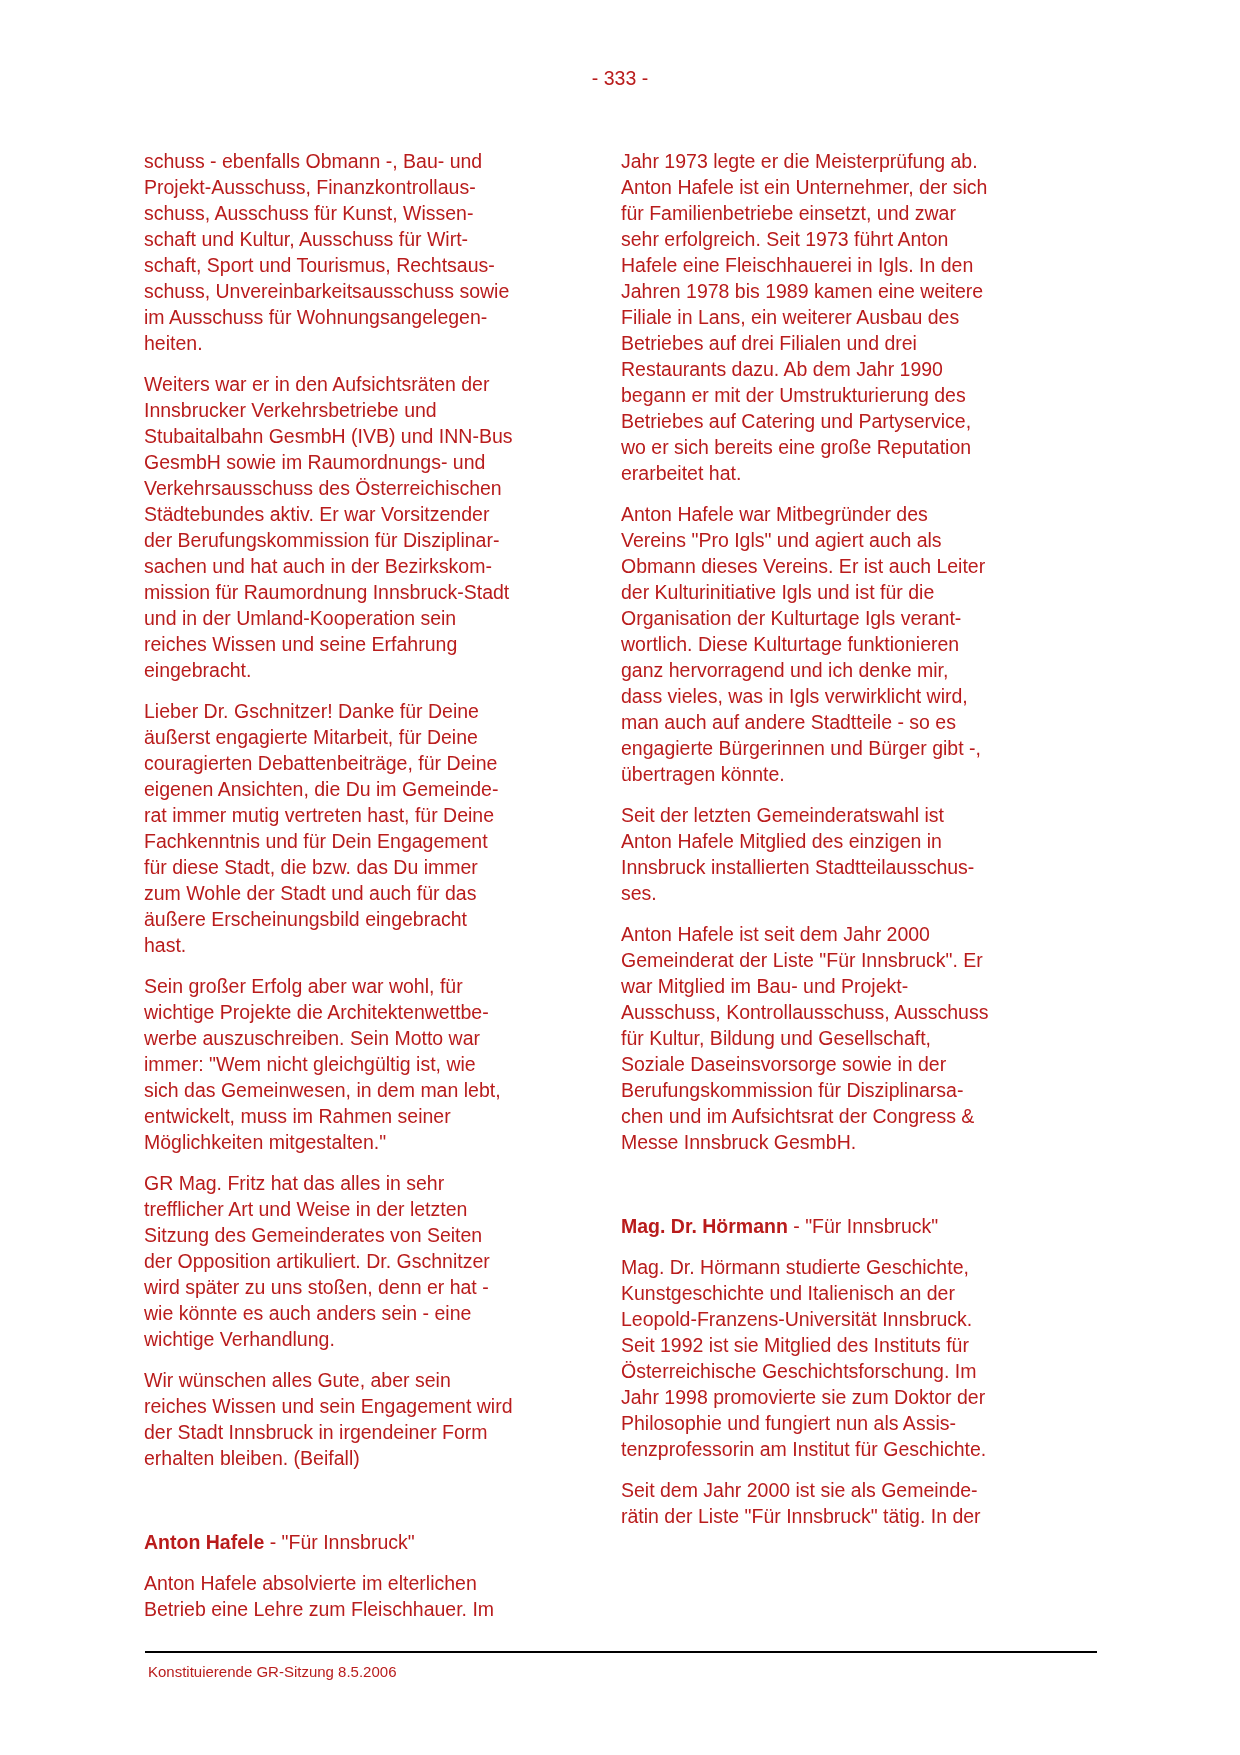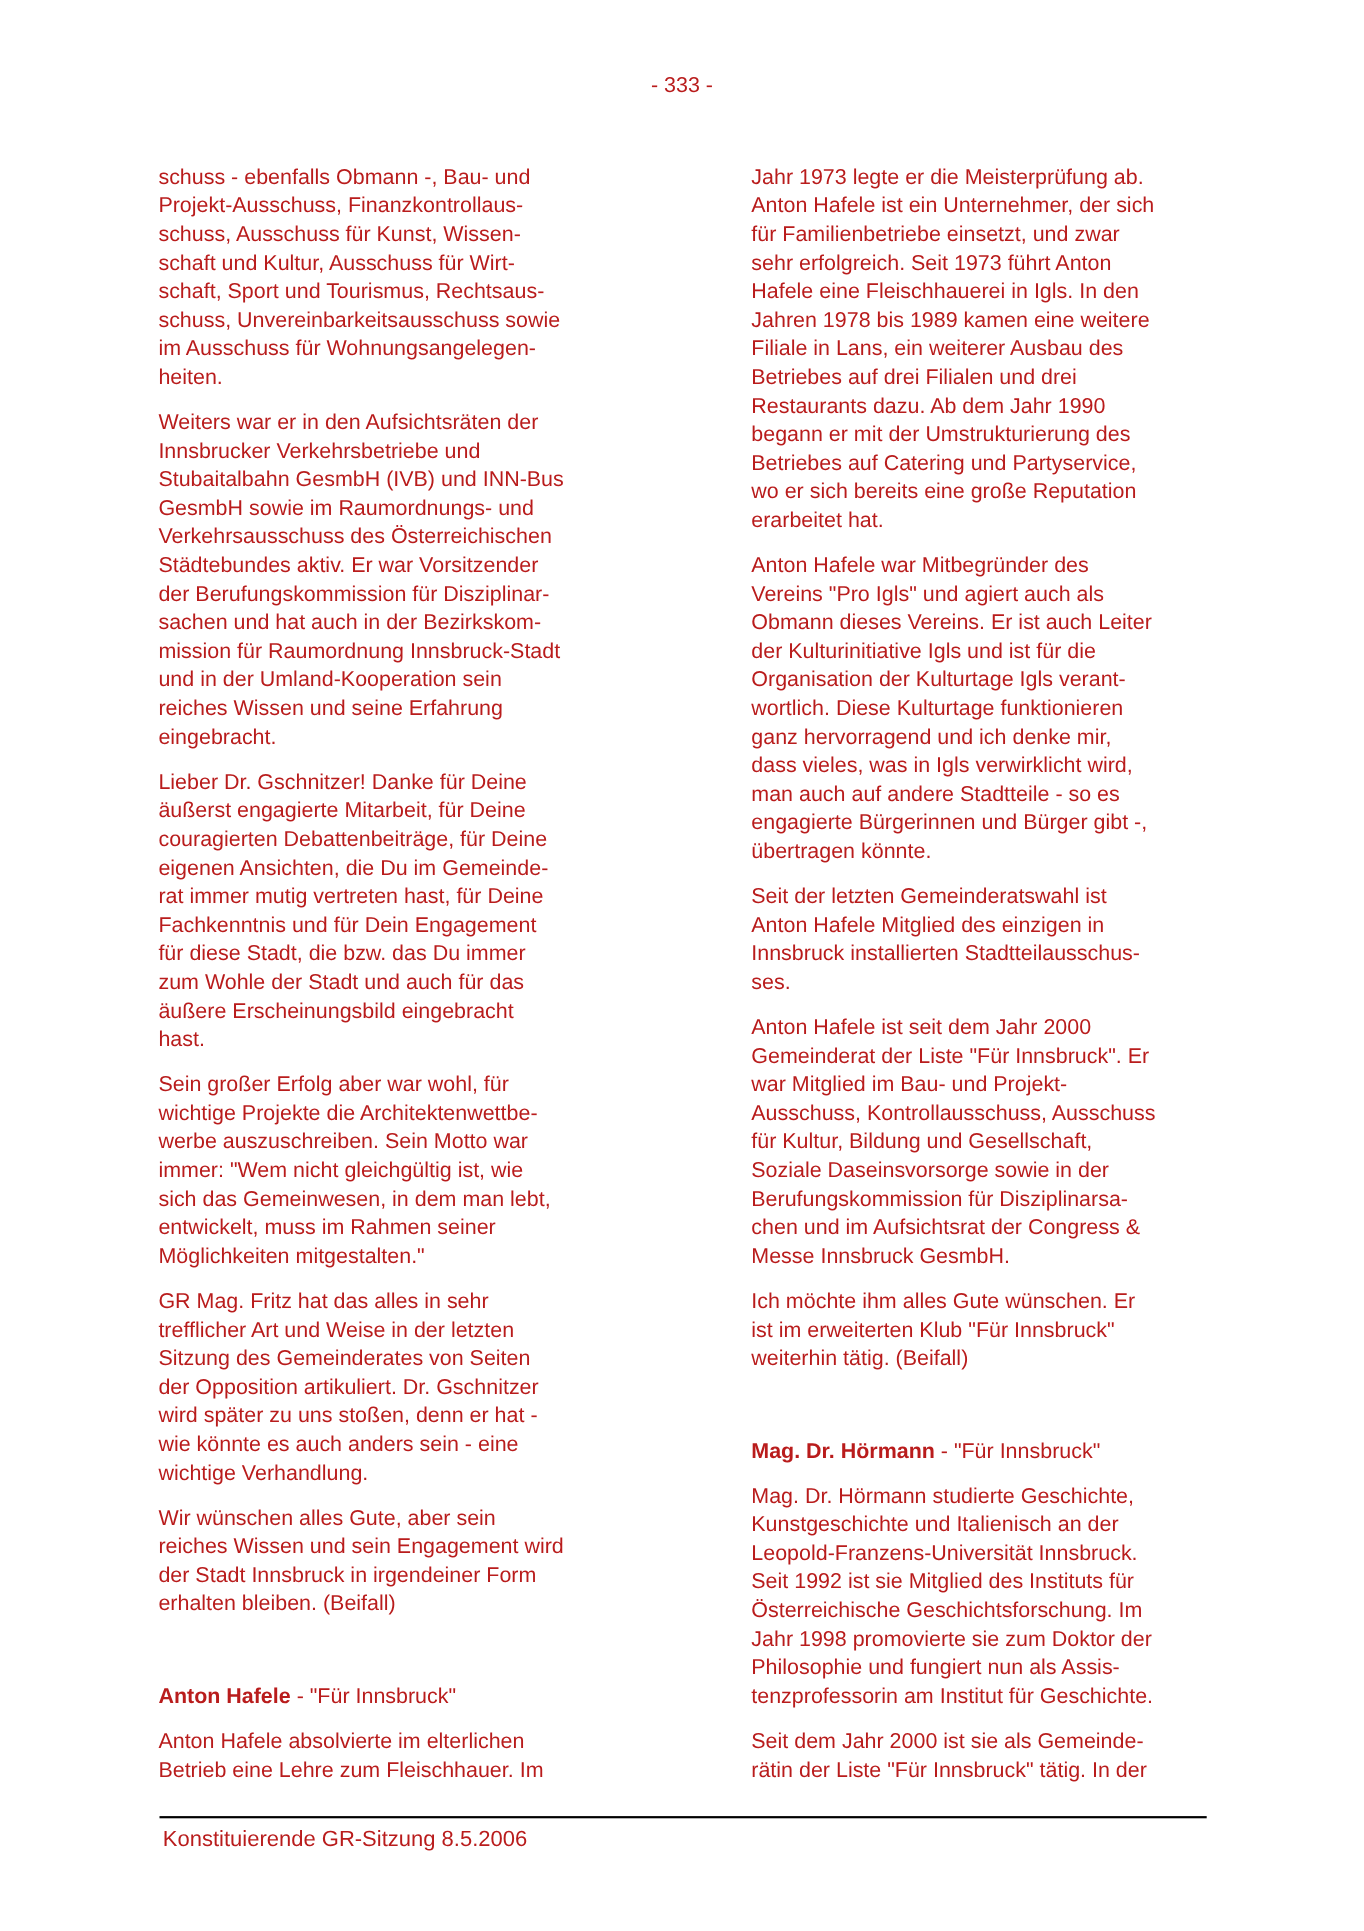--- a/index.html
+++ b/index.html
@@ -25,21 +25,21 @@
     font-size: 19.5px;
     line-height: 24px;
   }
   .col {
     position: absolute;
     top: 148px;
     font-size: 19.5px;
     line-height: 26px;
   }
   .col-left  { left: 144px; width: 480px; }
-  .col-right { left: 683px; width: 480px; }
+  .col-right { left: 621px; width: 480px; }
   p.para {
     margin: 0 0 15px 0;
     white-space: pre;
   }
   h2.section-heading {
     margin: 58px 0 15px 0;
     font-size: 19.5px;
     line-height: 26px;
     font-weight: normal;
     white-space: pre;
@@ -50,21 +50,21 @@
     left: 145px;
     top: 1651px;
     width: 952px;
     height: 0;
     border-top: 2px solid #000000;
   }
   .footer-text {
     position: absolute;
     left: 148px;
     top: 1659px;
-    font-size: 20px;
+    font-size: 15px;
     line-height: 26px;
   }
 </style>
 </head>
 <body>
 
 <div class="page">
 
   <div class="page-number">- 333 -</div>
 
@@ -153,23 +153,20 @@
 ses.</p>
     <p class="para">Anton Hafele ist seit dem Jahr 2000
 Gemeinderat der Liste "Für Innsbruck". Er
 war Mitglied im Bau- und Projekt-
 Ausschuss, Kontrollausschuss, Ausschuss
 für Kultur, Bildung und Gesellschaft,
 Soziale Daseinsvorsorge sowie in der
 Berufungskommission für Disziplinarsa-
 chen und im Aufsichtsrat der Congress &amp;
 Messe Innsbruck GesmbH.</p>
-    <p class="para">Ich möchte ihm alles Gute wünschen. Er
-ist im erweiterten Klub "Für Innsbruck"
-weiterhin tätig. (Beifall)</p>
     <h2 class="section-heading"><span class="person">Mag. Dr. Hörmann</span><span> - "Für Innsbruck"</span></h2>
     <p class="para">Mag. Dr. Hörmann studierte Geschichte,
 Kunstgeschichte und Italienisch an der
 Leopold-Franzens-Universität Innsbruck.
 Seit 1992 ist sie Mitglied des Instituts für
 Österreichische Geschichtsforschung. Im
 Jahr 1998 promovierte sie zum Doktor der
 Philosophie und fungiert nun als Assis-
 tenzprofessorin am Institut für Geschichte.</p>
     <p class="para">Seit dem Jahr 2000 ist sie als Gemeinde-

